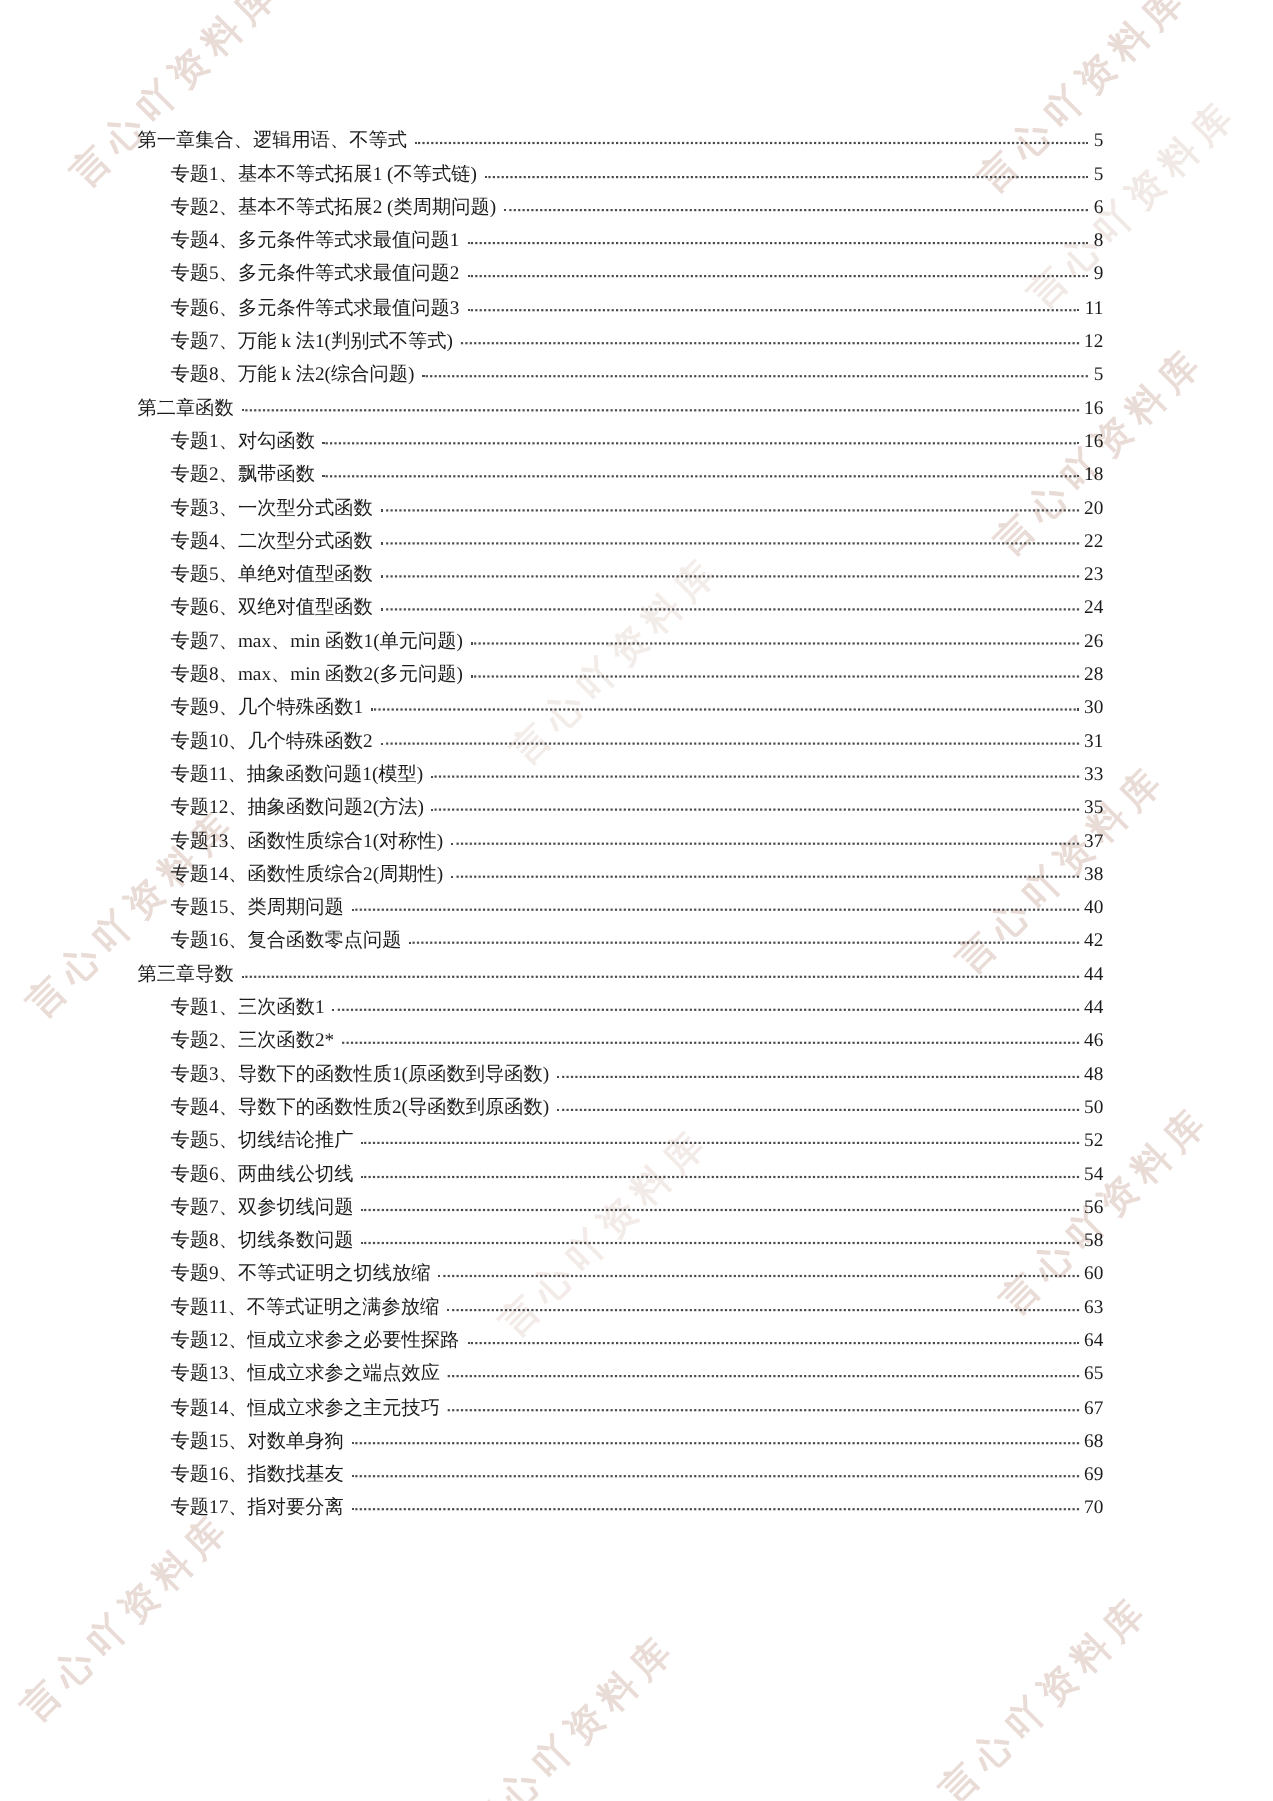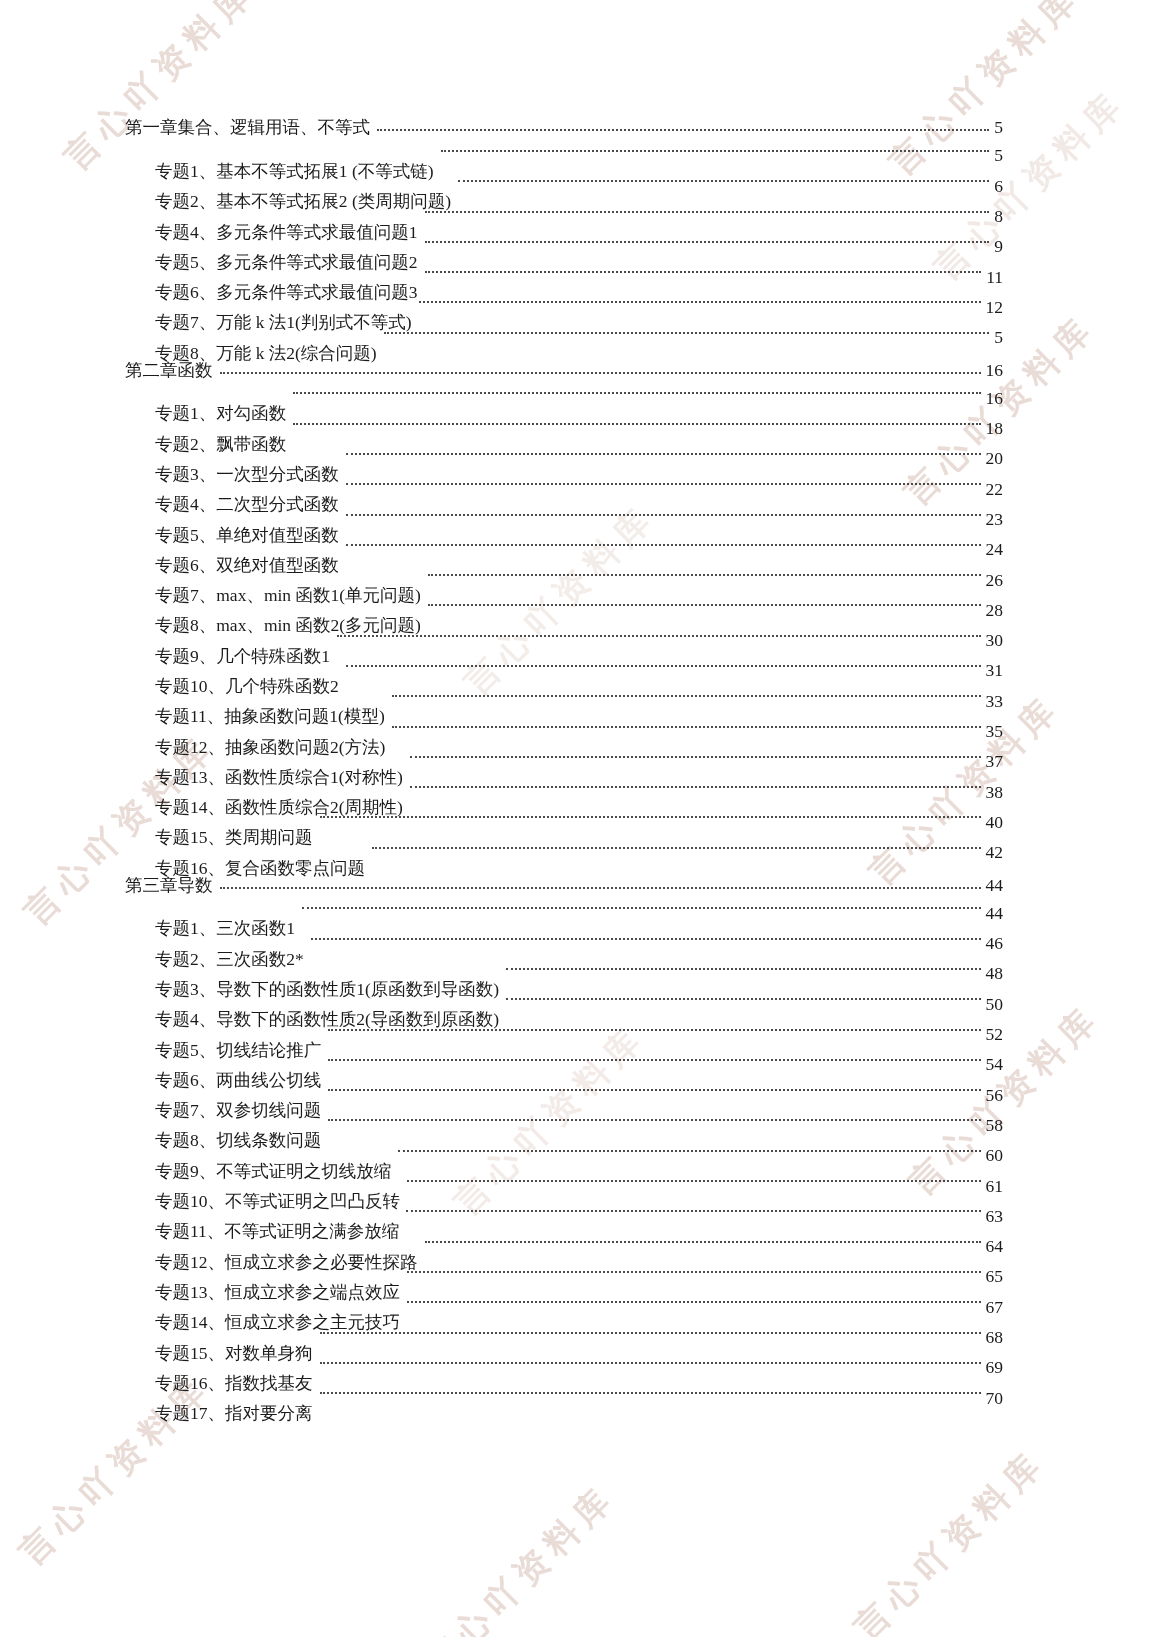--- a/index.html
+++ b/index.html
@@ -34,21 +34,21 @@
     width: 878px;
   }
   .row {
     display: flex;
     align-items: flex-end;
     height: 30.3px;
     font-size: 17.5px;
     color: #1b1b1b;
     line-height: 26px;
   }
-  .row.topic { padding-left: 30px; align-items: center; }
+  .row.topic { padding-left: 30px; }
   .t { white-space: nowrap; margin-top: 31px; }
   .leader {
     flex: 1;
     border-bottom: 2px dotted #4a4a4a;
     margin: 0 5px 9px 7px;
     min-width: 10px;
   }
   .pg { white-space: nowrap; }
 </style>
 </head>
@@ -238,25 +238,20 @@
       <span class="t">专题8、切线条数问题</span>
       <span class="leader"></span>
       <span class="pg">58</span>
     </div>
     <div class="row topic">
       <span class="t">专题9、不等式证明之切线放缩</span>
       <span class="leader"></span>
       <span class="pg">60</span>
     </div>
     <div class="row topic">
-      <span class="t">专题10、不等式证明之凹凸反转</span>
-      <span class="leader"></span>
-      <span class="pg">61</span>
-    </div>
-    <div class="row topic">
       <span class="t">专题11、不等式证明之满参放缩</span>
       <span class="leader"></span>
       <span class="pg">63</span>
     </div>
     <div class="row topic">
       <span class="t">专题12、恒成立求参之必要性探路</span>
       <span class="leader"></span>
       <span class="pg">64</span>
     </div>
     <div class="row topic">

